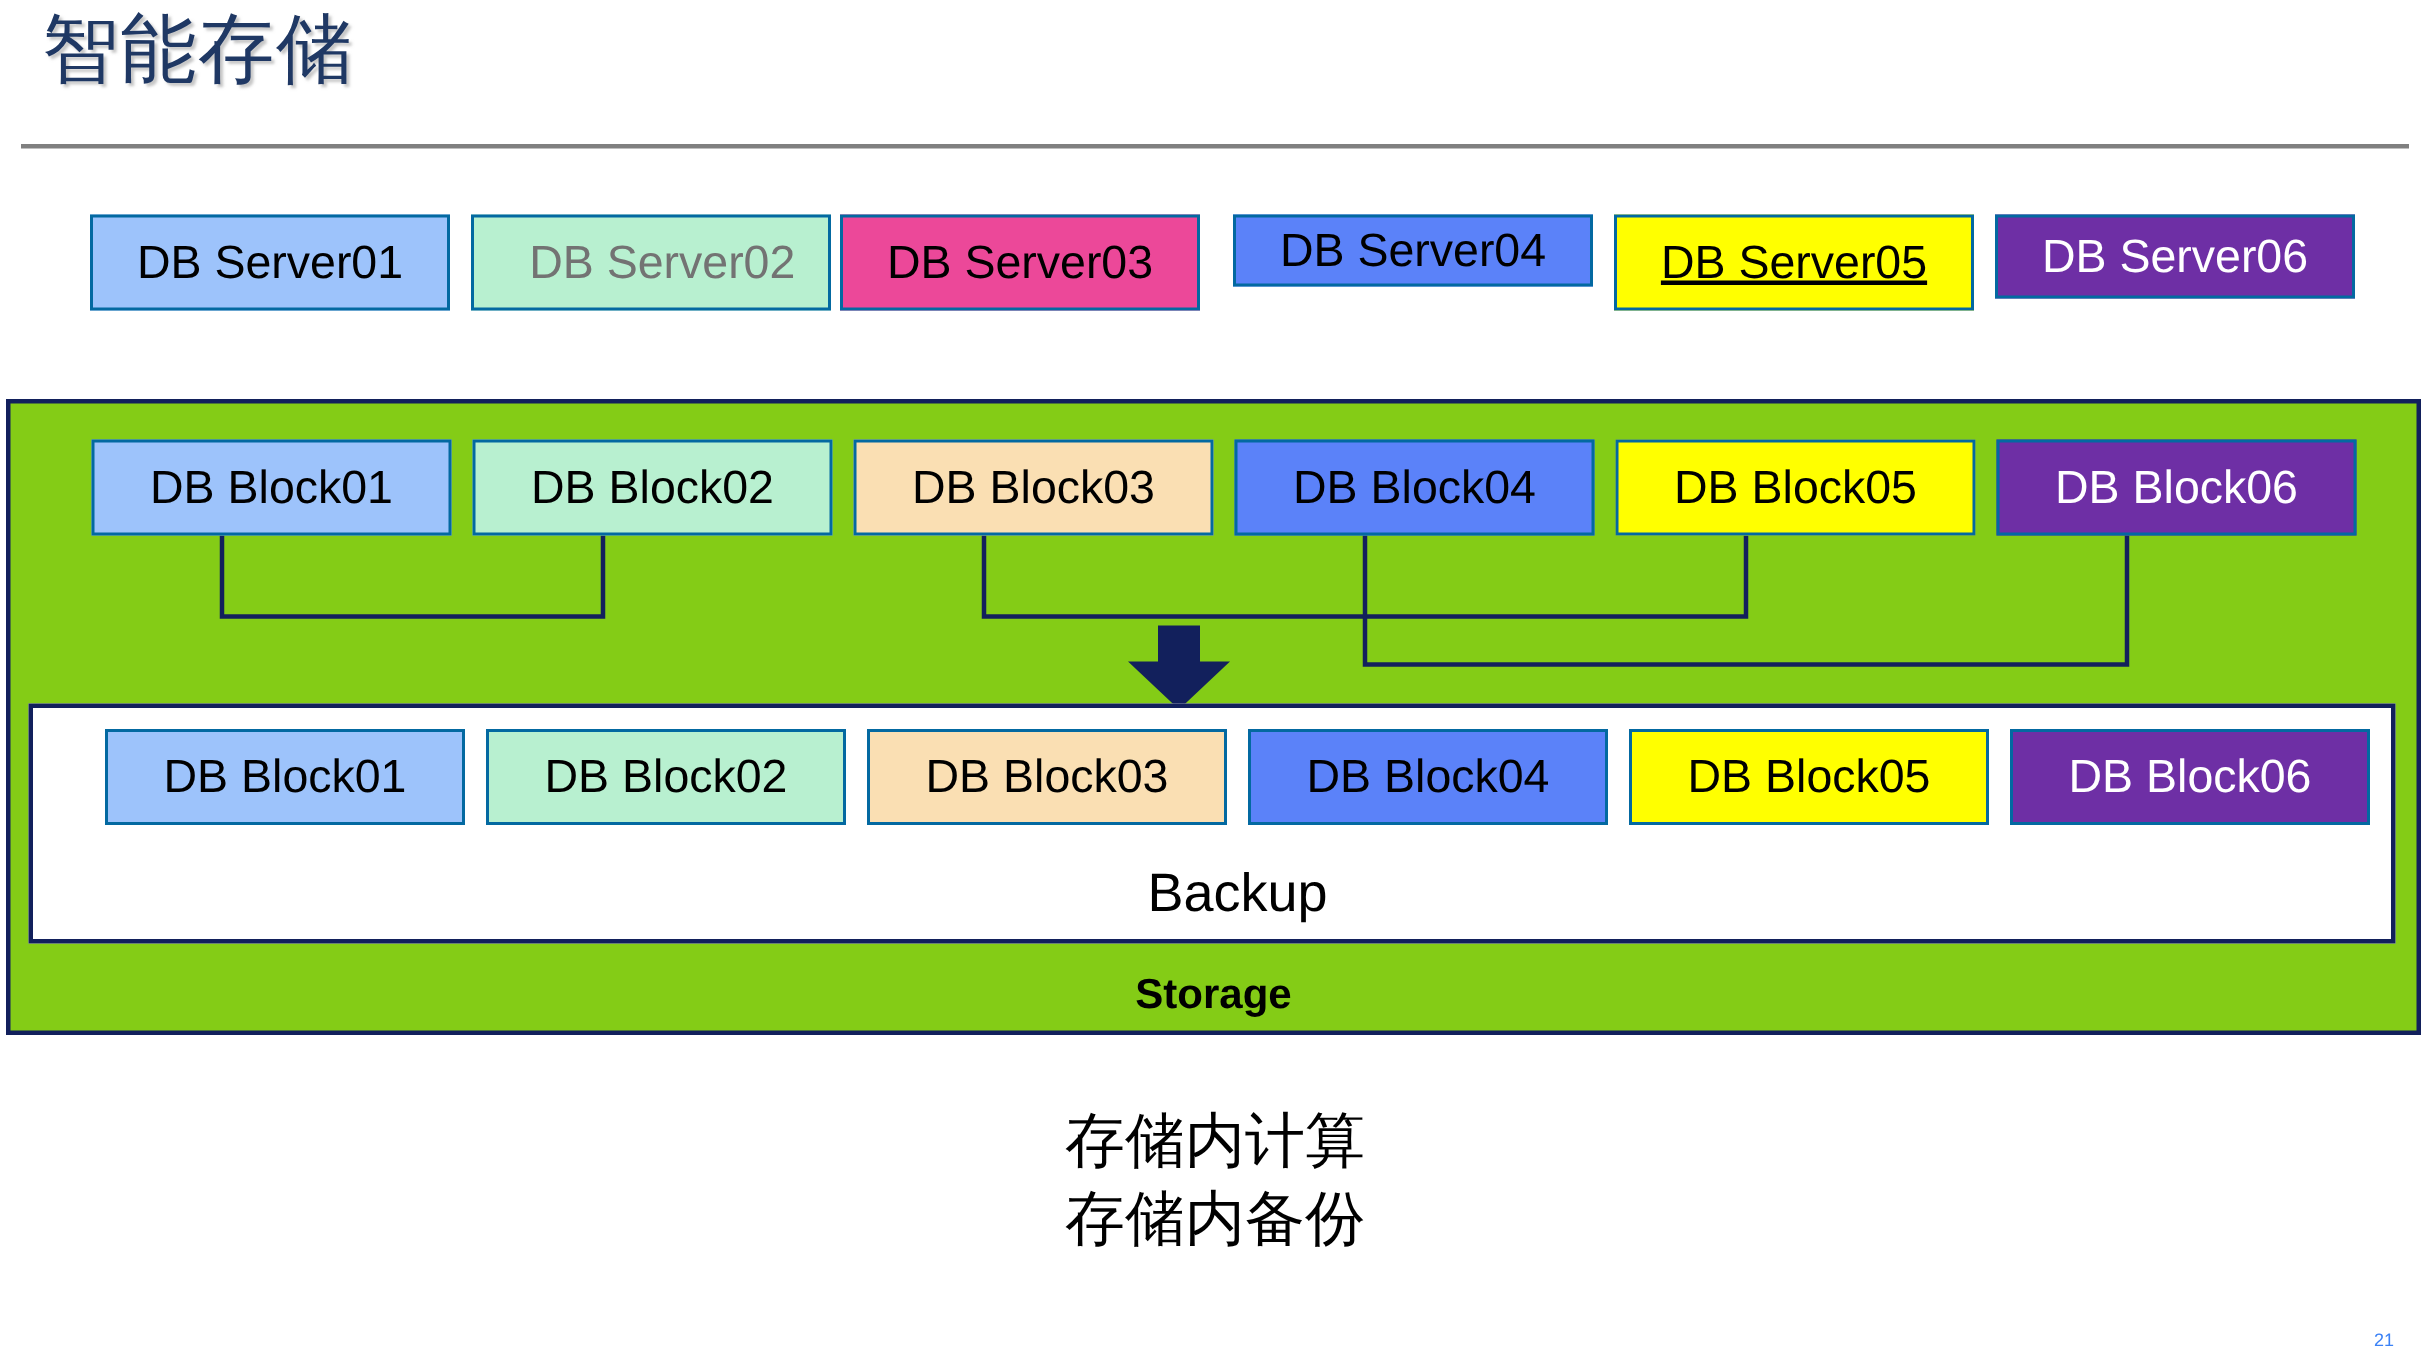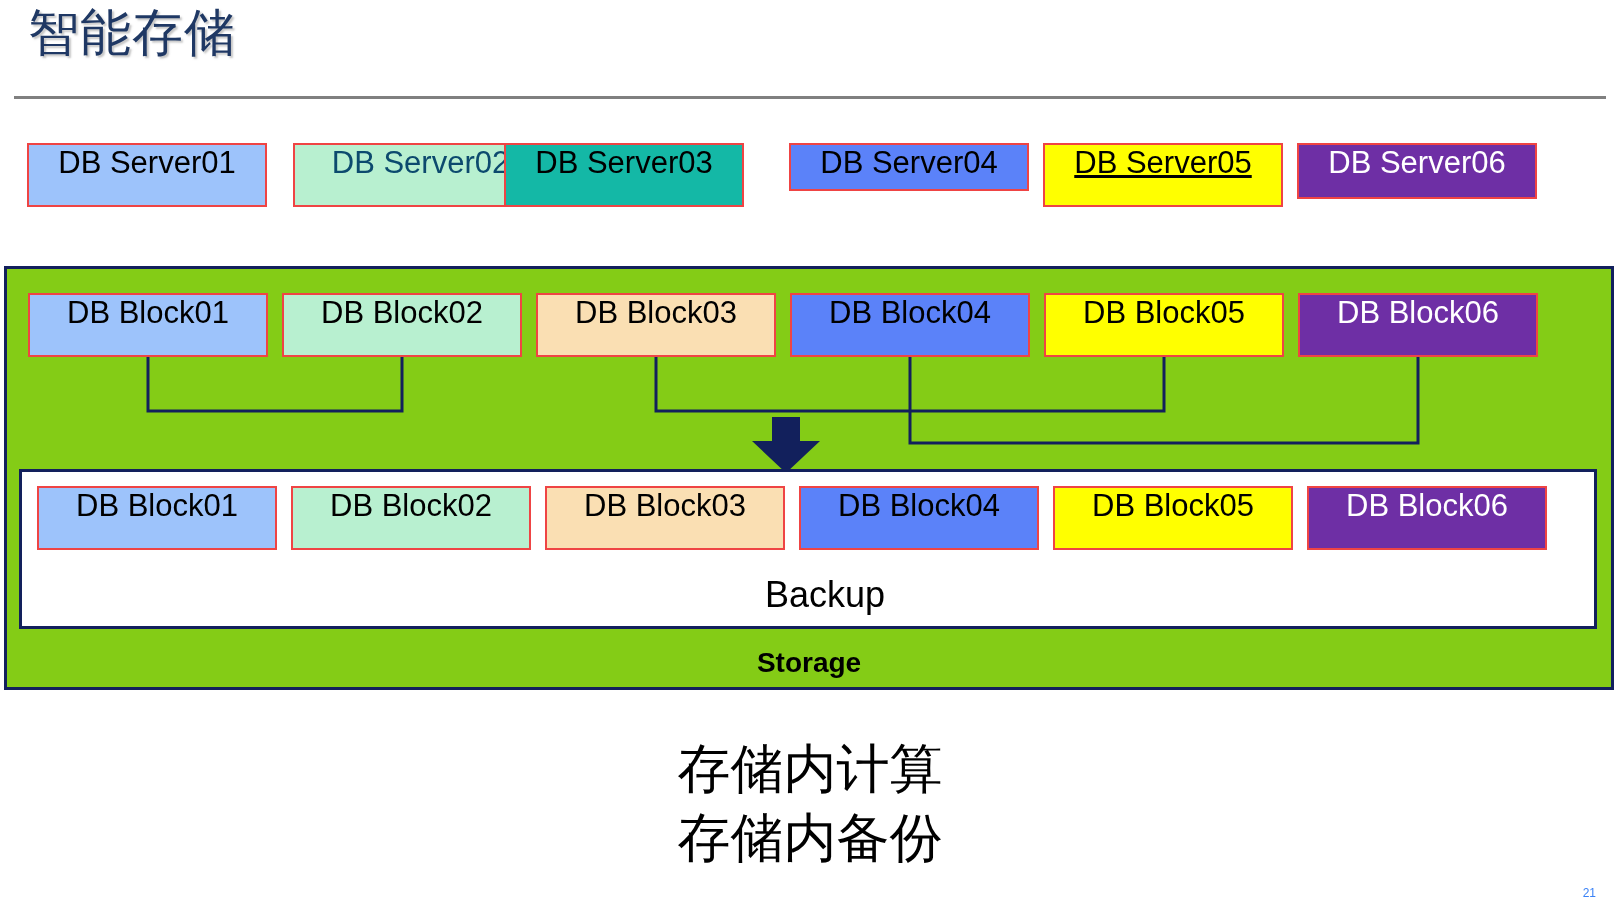--- a/index.html
+++ b/index.html
@@ -24,26 +24,27 @@
   #title-rule{
     position:absolute;left:14px;top:96px;
     width:1592px;height:3px;
     background:#808080;
   }
 
   
   .chip{
     position:absolute;
     box-sizing:border-box;
-    border:2px solid #ef4444;
-    display:flex;align-items:flex-start;justify-content:center;
+    border:2px solid #0369a1;
+    display:flex;align-items:center;justify-content:center;
     font-size:31px;
     color:#000000;
     white-space:nowrap;
     letter-spacing:0px;
+    margin-left:33px;
   }
   .chip.on-dark{color:#ffffff;}
 
   
   #server-row{position:absolute;left:0;top:0;width:1620px;height:910px;pointer-events:none;}
   #server-row .chip{pointer-events:auto;}
 
   
   #storage-box{
     position:absolute;left:4px;top:266px;
@@ -76,45 +77,45 @@
   #connectors{
     position:absolute;left:0;top:0;
     width:1610px;height:424px;
     pointer-events:none;
   }
 
   
   #caption{
     position:absolute;left:0;right:0;top:735px;
     text-align:center;
-    font-size:53px;line-height:1.30;
+    font-size:40px;line-height:1.30;
     color:#000000;
   }
   #caption div{white-space:nowrap;}
 
   
   #page-number{
     position:absolute;right:24px;bottom:10px;
     font-size:12px;color:#3b82f6;
   }
 </style>
 </head>
 <body>
 
 <div id="slide-title">智能存储</div>
 <div id="title-rule"></div>
 
 <div id="server-row">
     <div class="chip" style="left: 27px; top: 143px; width: 240px; height: 64px; background: rgb(157, 195, 251); color: rgb(0, 0, 0);">
       <span>DB Server01</span>
     </div>
-    <div class="chip" style="left: 293px; top: 143px; width: 240px; height: 64px; background: rgb(184, 240, 208); color: #0c4a6e; padding-left: 15px;">
+    <div class="chip" style="left: 281px; top: 143px; width: 240px; height: 64px; background: rgb(184, 240, 208); color: #737373; padding-left: 15px;">
       <span>DB Server02</span>
     </div>
-    <div class="chip" style="left: 504px; top: 143px; width: 240px; height: 64px; background: #14b8a6; color: rgb(0, 0, 0);">
+    <div class="chip" style="left: 527px; top: 143px; width: 240px; height: 64px; background: #ec4899; color: rgb(0, 0, 0);">
       <span>DB Server03</span>
     </div>
     <div class="chip" style="left: 789px; top: 143px; width: 240px; height: 48px; background: rgb(91, 130, 249); color: rgb(0, 0, 0);">
       <span>DB Server04</span>
     </div>
     <div class="chip" style="left: 1043px; top: 143px; width: 240px; height: 64px; background: rgb(255, 255, 0); color: rgb(0, 0, 0); text-decoration: underline;">
       <span>DB Server05</span>
     </div>
     <div class="chip on-dark" style="left: 1297px; top: 143px; width: 240px; height: 56px; background: rgb(110, 47, 165); color: rgb(255, 255, 255);">
       <span>DB Server06</span>

